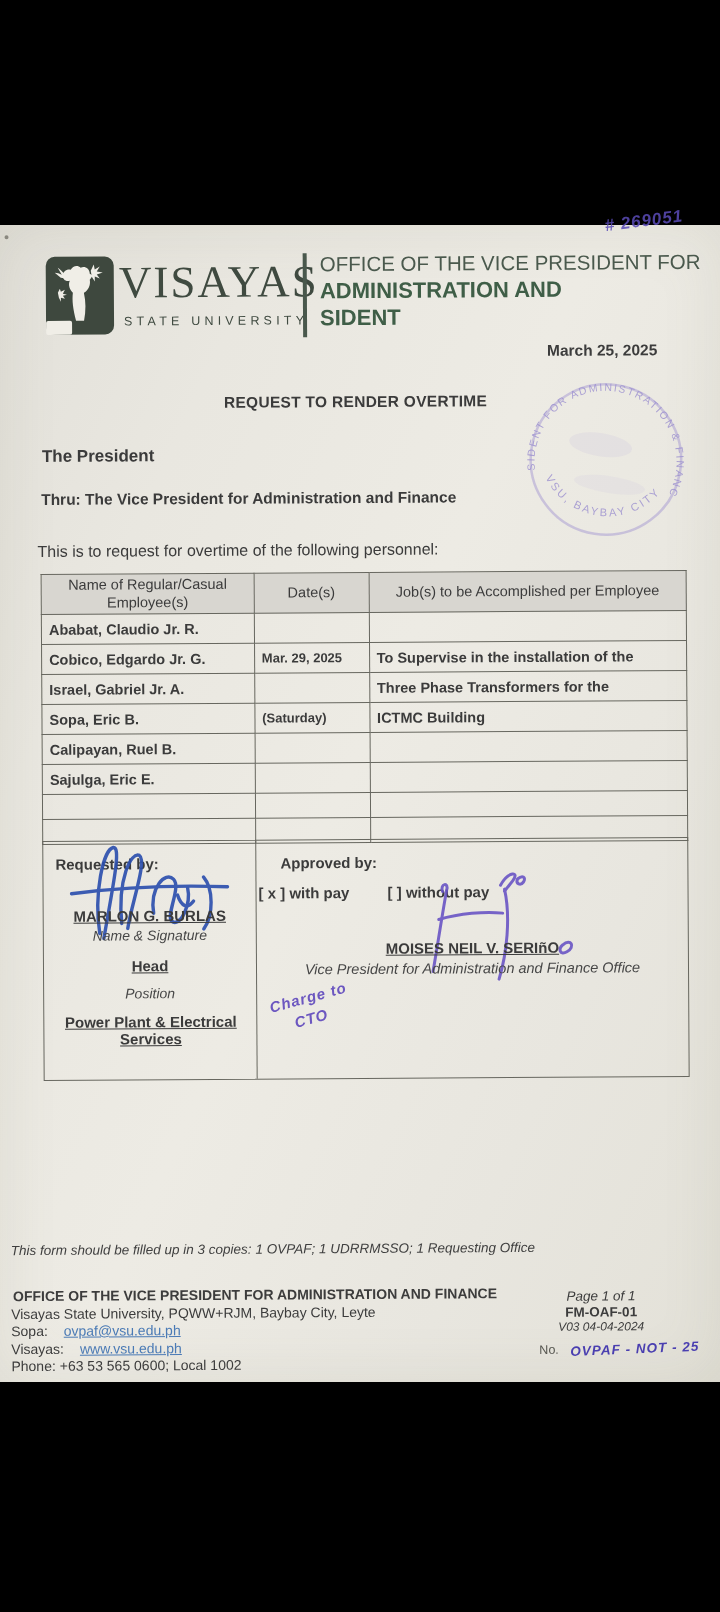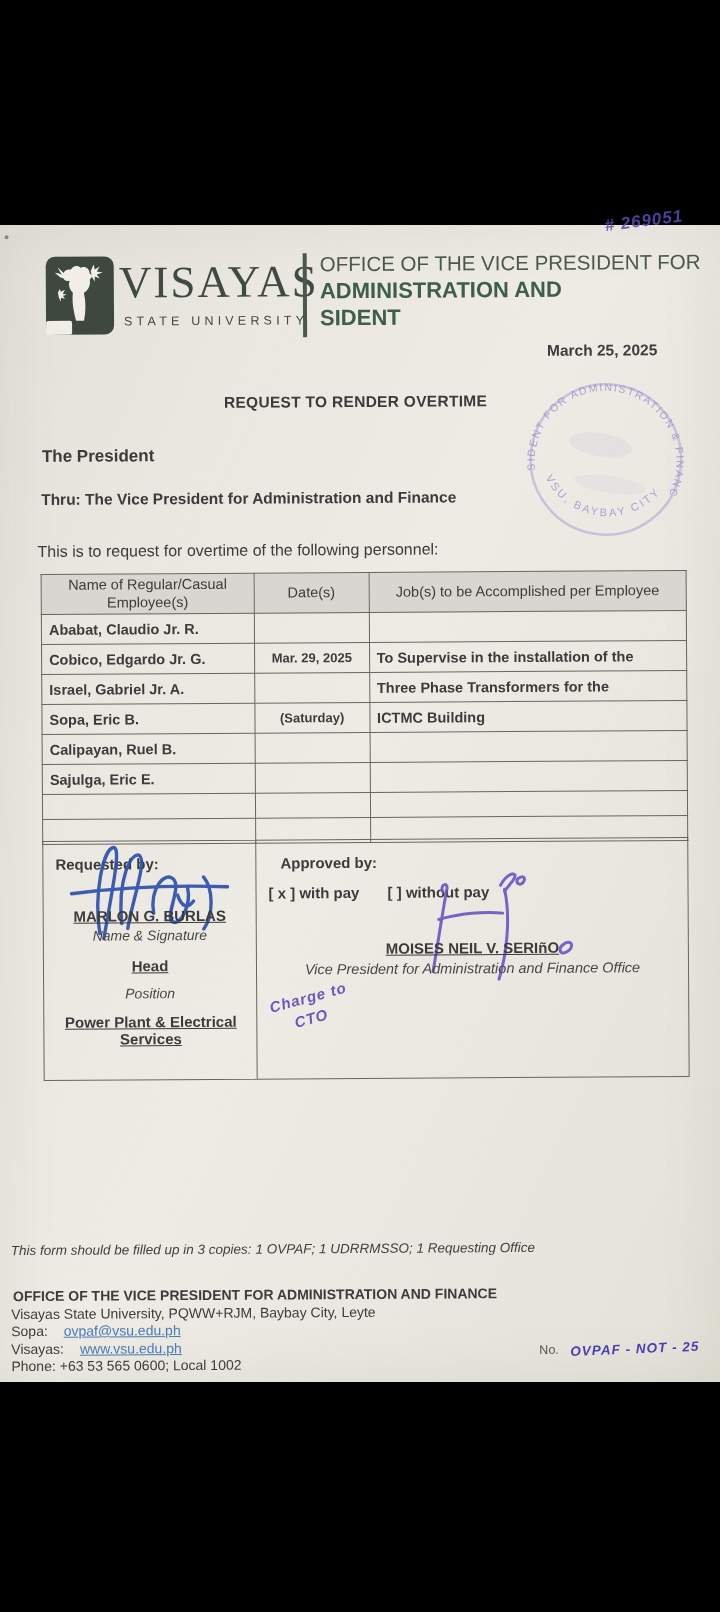--- a/index.html
+++ b/index.html
@@ -42,36 +42,36 @@
   .addressee { position:absolute; left:44px; top:220px; font-size:17px; font-weight:bold; }
   .thru-line { position:absolute; left:43px; top:264px; font-size:15.5px; font-weight:bold; }
   .intro-line { position:absolute; left:39px; top:316px; font-size:16px; }
 
   
   table.ot { position:absolute; left:42px; top:347px; width:646px; border-collapse:collapse; }
   table.ot th, table.ot td { border:1.6px solid #67675f; }
   table.ot th { background:#d8d6d0; font-weight:normal; font-size:14.5px; text-align:center;
                 height:40px; padding:2px 6px; line-height:1.2; color:#3b3b3b; }
   table.ot td { height:30px; padding:1px 7px; font-weight:bold; font-size:14.5px; color:#3b3b3b; }
-  table.ot td.c-date { text-align:center; font-size:13px; }
+  table.ot td.c-date { text-align:left; font-size:13px; }
   table.ot tr.empty-row td { height:25px; }
   .col-name { width:213px; } .col-date { width:115px; } .col-job { width:318px; }
 
   
   .sig-box { position:absolute; left:42px; top:614px; width:646px; height:240px;
              border:1.6px solid #67675f; }
   .sig-left { position:absolute; left:0; top:0; width:213px; height:100%;
               border-right:1.6px solid #67675f; }
   .sig-right { position:absolute; left:213px; top:0; right:0; height:100%; }
   .sig-label { position:absolute; font-size:15px; font-weight:bold; }
   .u-bold { font-weight:bold; text-decoration:underline; }
   .cap-italic { font-style:italic; font-size:14px; color:#474747; }
   .center-line { position:absolute; width:100%; text-align:center; }
   .pay-line { position:absolute; top:44px; left:0; width:100%; font-size:15px; font-weight:bold; }
-  .pay-with { position:absolute; left:12px; top:0; }
+  .pay-with { position:absolute; left:2px; top:0; }
   .pay-without { position:absolute; left:131px; top:0; }
   .sig-ink { position:absolute; pointer-events:none; }
   .charge-note { position:absolute; left:14px; top:146px; transform:rotate(-15deg);
                  font-size:15px; line-height:1.4; color:#6c57c0; font-style:italic; }
   .charge-note .l2 { margin-left:20px; }
 
   
   .copies-note { position:absolute; left:8px; top:1016px; font-size:13.5px; font-style:italic; color:#3f3f3f; }
   .footer-left { position:absolute; left:8px; top:1061px; font-size:14px; line-height:17.5px; color:#3c3c3c; }
   .footer-left .office-name { font-weight:bold; padding-left:2px; }
@@ -247,20 +247,25 @@
           <span>Sopa:</span>
           <a class="flink" href="#">ovpaf@vsu.edu.ph</a>
         </div>
         <div>
           <span>Visayas:</span>
           <a class="flink" href="#">www.vsu.edu.ph</a>
         </div>
         <div>Phone: +63 53 565 0600; Local 1002</div>
       </div>
 
+      <div class="footer-right">
+        <div class="pg">Page 1 of 1</div>
+        <div class="code">FM-OAF-01</div>
+        <div class="ver">V03 04-04-2024</div>
+      </div>
       <div class="no-line">
         <span>No.</span>
         <span class="no-val hand">OVPAF - NOT - 25</span>
       </div>
 
     </div>
   </div>
 </div>
 
 </body></html>

